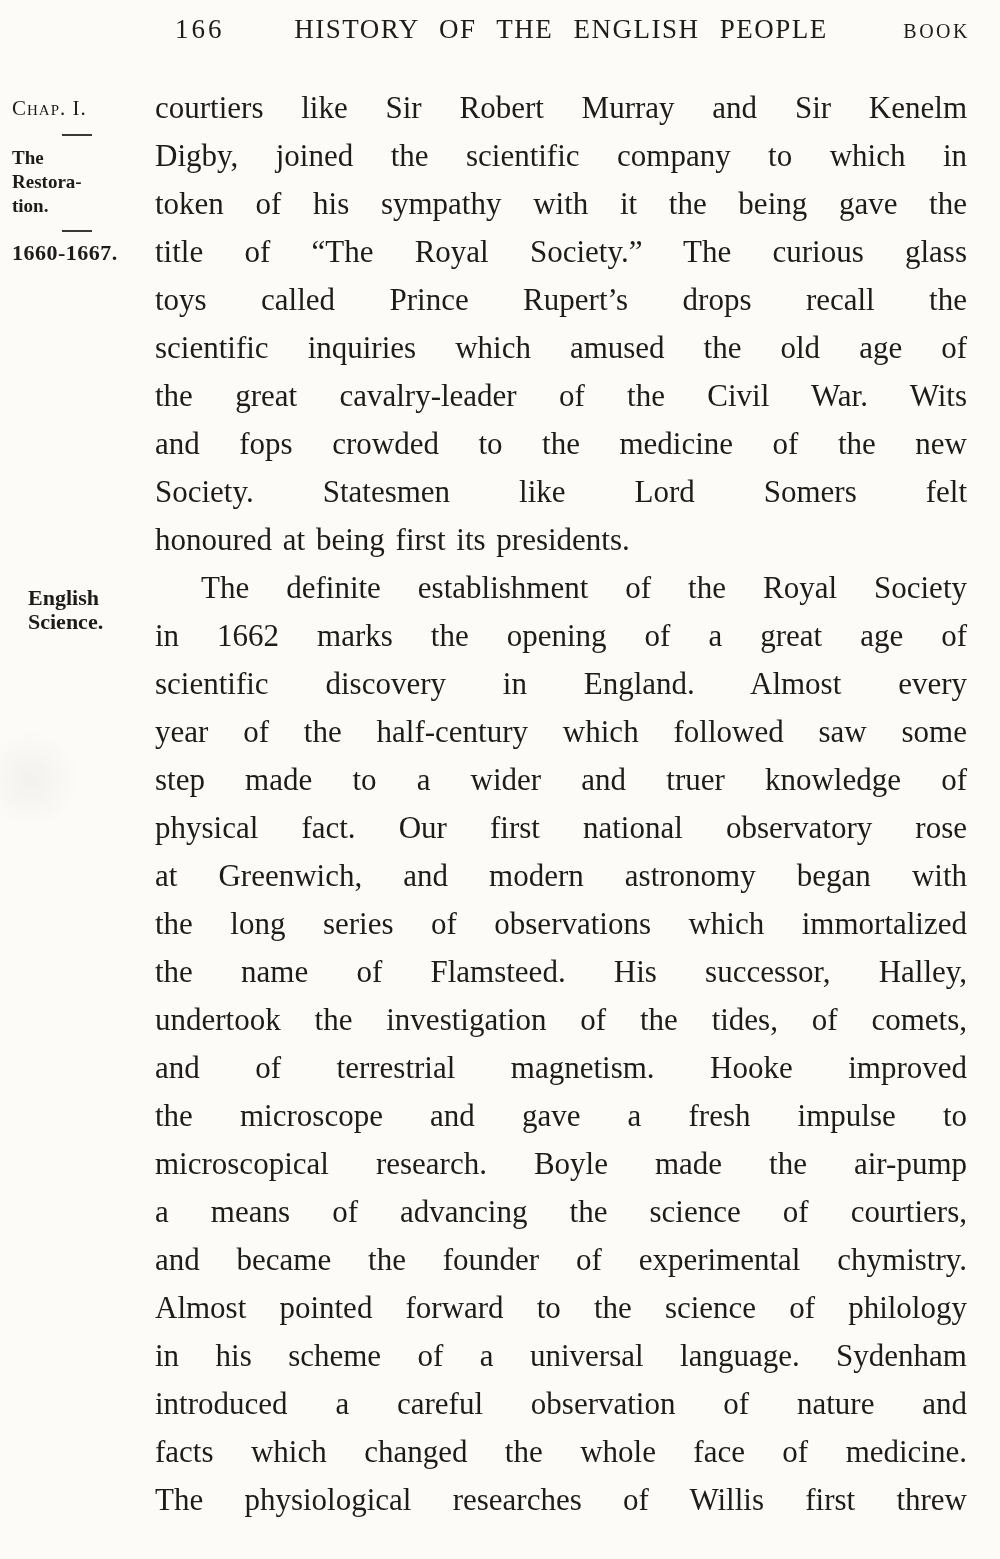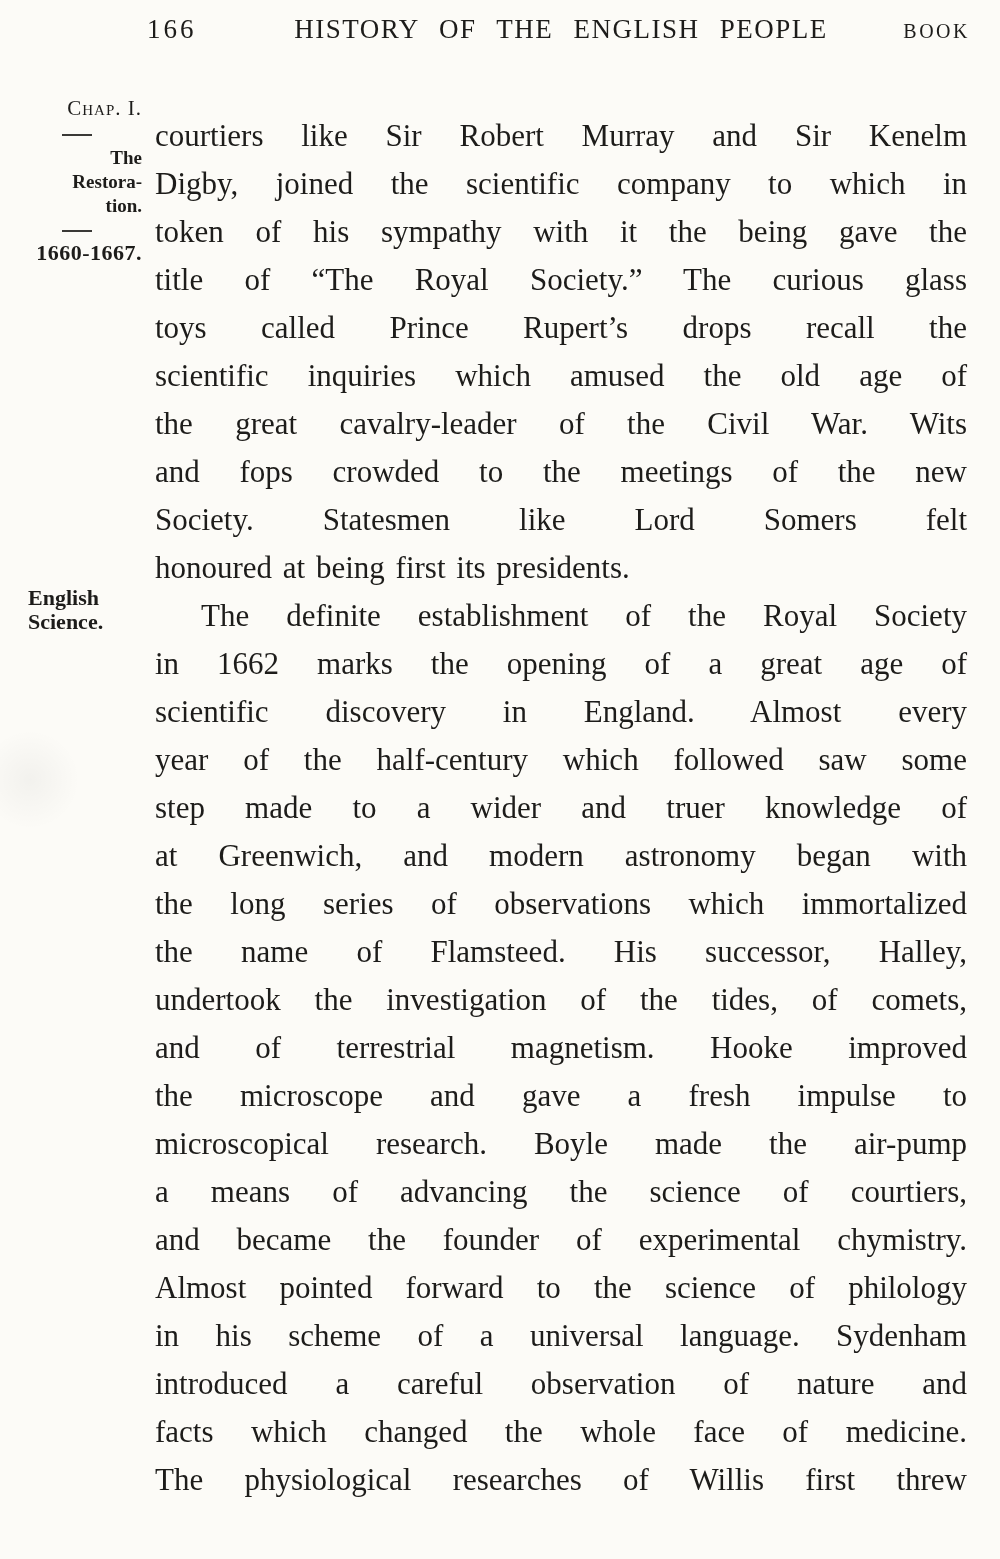--- a/index.html
+++ b/index.html
@@ -15,21 +15,21 @@
   .page {
     position: absolute;
     inset: 0;
     background:
       radial-gradient(circle at 3% 50%, rgba(0,0,0,0.04), rgba(0,0,0,0) 4%),
       #fcfbf7;
   }
   
   .pagenum {
     position: absolute;
-    left: 147px;
+    left: 175px;
     top: 14px;
     font-size: 27px;
     letter-spacing: 3px;
   }
   .runhead {
     position: absolute;
     left: 155px;
     top: 14px;
     width: 812px;
     text-align: center;
@@ -43,21 +43,21 @@
     right: 30px;
     top: 20px;
     font-size: 20px;
     letter-spacing: 2.5px;
   }
   
   .margin-note {
     position: absolute;
     left: 12px;
     width: 130px;
-    text-align: right;
+    text-align: left;
     font-weight: bold;
     white-space: pre-line;
   }
   .note-chapter {
     top: 96px;
     font-weight: normal;
     font-variant: small-caps;
     font-size: 21px;
     letter-spacing: 1px;
   }
@@ -87,21 +87,20 @@
   }
   .rule-1 { top: 134px; }
   .rule-2 { top: 230px; }
   
   .body-text {
     position: absolute;
     left: 155px;
     top: 84px;
     width: 812px;
     font-size: 31px;
-    margin-top: 28px;
   }
   .line {
     line-height: 48px;
     text-align: justify;
     text-align-last: justify;
     word-spacing: 3px;
     white-space: nowrap; 
   }
   .line.no-justify { text-align-last: left; }
   .line.indent { text-indent: 46px; }
@@ -133,28 +132,29 @@
 Science.</div>
 
   <div class="body-text">
       <div class="line">courtiers like Sir Robert Murray and Sir Kenelm</div>
       <div class="line">Digby, joined the scientific company to which in</div>
       <div class="line">token of his sympathy with it the being gave the</div>
       <div class="line">title of “The Royal Society.” The curious glass</div>
       <div class="line">toys called Prince Rupert’s drops recall the</div>
       <div class="line">scientific inquiries which amused the old age of</div>
       <div class="line">the great cavalry-leader of the Civil War. Wits</div>
-      <div class="line">and fops crowded to the meetings of the new</div>
+      <div class="line">and fops crowded to the medicine of the new</div>
       <div class="line">Society. Statesmen like Lord Somers felt</div>
       <div class="line no-justify">honoured at being first its presidents.</div>
       <div class="line indent">The definite establishment of the Royal Society</div>
       <div class="line">in 1662 marks the opening of a great age of</div>
       <div class="line">scientific discovery in England. Almost every</div>
       <div class="line">year of the half-century which followed saw some</div>
       <div class="line">step made to a wider and truer knowledge of</div>
+      <div class="line">physical fact. Our first national observatory rose</div>
       <div class="line">at Greenwich, and modern astronomy began with</div>
       <div class="line">the long series of observations which immortalized</div>
       <div class="line">the name of Flamsteed. His successor, Halley,</div>
       <div class="line">undertook the investigation of the tides, of comets,</div>
       <div class="line">and of terrestrial magnetism. Hooke improved</div>
       <div class="line">the microscope and gave a fresh impulse to</div>
       <div class="line">microscopical research. Boyle made the air-pump</div>
       <div class="line">a means of advancing the science of courtiers,</div>
       <div class="line">and became the founder of experimental chymistry.</div>
       <div class="line">Almost pointed forward to the science of philology</div>

